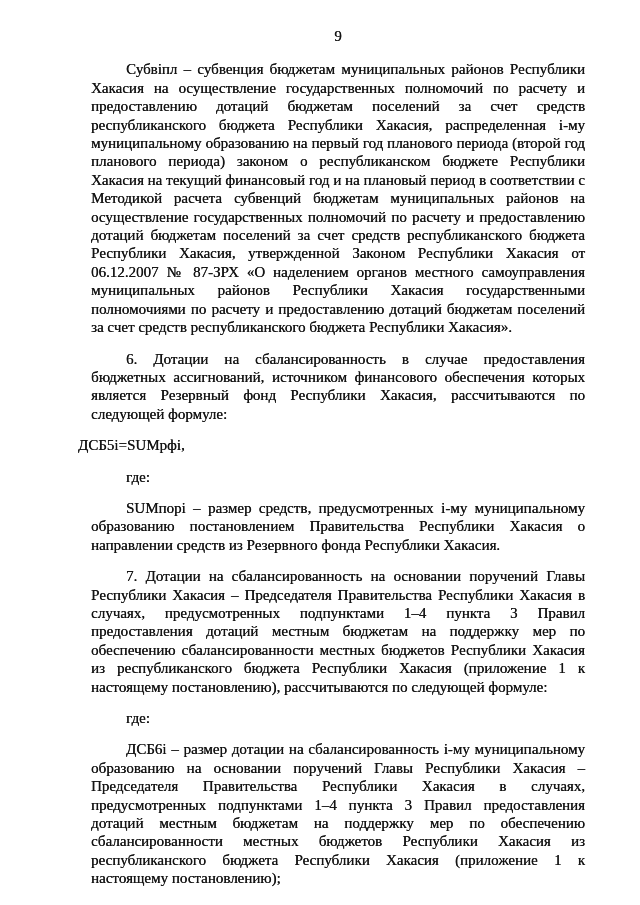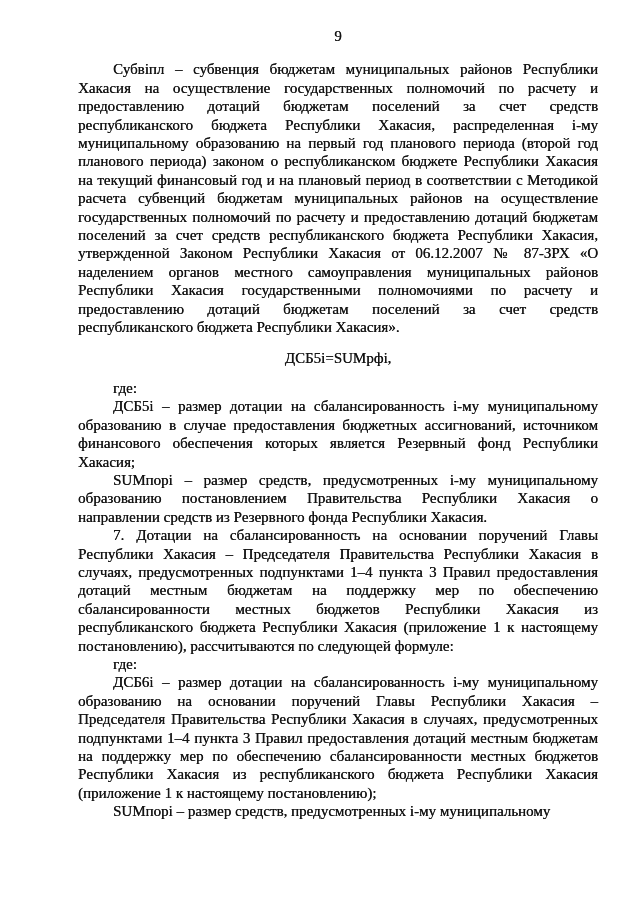--- a/index.html
+++ b/index.html
@@ -23,43 +23,42 @@
     text-shadow: 0.25px 0 0 currentColor; 
   }
   .page-number {
     text-align: center;
     text-indent: 0;
     margin: 0 0 15px 0;
   }
   .para {
     text-align: justify;
     text-indent: 35px;
-    margin: 0;
+    margin: 13px;
   }
   .formula {
-    text-align: center;
     text-indent: 0;
     margin: 12px 0 12px 0;
   }
 </style>
 </head>
 <body>
 
 <div class="page">
 
   <div class="page-number">9</div>
 
   <p class="para">Субвiпл – субвенция бюджетам муниципальных районов Республики Хакасия на осуществление государственных полномочий по расчету и предоставлению дотаций бюджетам поселений за счет средств республиканского бюджета Республики Хакасия, распределенная i-му муниципальному образованию на первый год планового периода (второй год планового периода) законом о республиканском бюджете Республики Хакасия на текущий финансовый год и на плановый период в соответствии с Методикой расчета субвенций бюджетам муниципальных районов на осуществление государственных полномочий по расчету и предоставлению дотаций бюджетам поселений за счет средств республиканского бюджета Республики Хакасия, утвержденной Законом Республики Хакасия от 06.12.2007 № 87-ЗРХ «О наделением органов местного самоуправления муниципальных районов Республики Хакасия государственными полномочиями по расчету и предоставлению дотаций бюджетам поселений за счет средств республиканского бюджета Республики Хакасия».</p>
 
+  <p class="para">6. Дотации на сбалансированность в случае предоставления бюджетных ассигнований, источником финансового обеспечения которых является Резервный фонд Республики Хакасия, рассчитываются по следующей формуле:</p>
 
   <p class="formula">ДСБ5i=SUMрфi,</p>
 
   <p class="para">где:</p>
 
-  <p class="para">ДСБ5i – размер дотации на сбалансированность i-му муниципальному образованию в случае предоставления бюджетных ассигнований, источником финансового обеспечения которых является Резервный фонд Республики Хакасия;</p>
 
   <p class="para">SUMпорi – размер средств, предусмотренных i-му муниципальному образованию постановлением Правительства Республики Хакасия о направлении средств из Резервного фонда Республики Хакасия.</p>
 
   <p class="para">7. Дотации на сбалансированность на основании поручений Главы Республики Хакасия – Председателя Правительства Республики Хакасия в случаях, предусмотренных подпунктами 1–4 пункта 3 Правил предоставления дотаций местным бюджетам на поддержку мер по обеспечению сбалансированности местных бюджетов Республики Хакасия из республиканского бюджета Республики Хакасия (приложение 1 к настоящему постановлению), рассчитываются по следующей формуле:</p>
 
 
   <p class="para">где:</p>
 
   <p class="para">ДСБ6i – размер дотации на сбалансированность i-му муниципальному образованию на основании поручений Главы Республики Хакасия – Председателя Правительства Республики Хакасия в случаях, предусмотренных подпунктами 1–4 пункта 3 Правил предоставления дотаций местным бюджетам на поддержку мер по обеспечению сбалансированности местных бюджетов Республики Хакасия из республиканского бюджета Республики Хакасия (приложение 1 к настоящему постановлению);</p>
 

